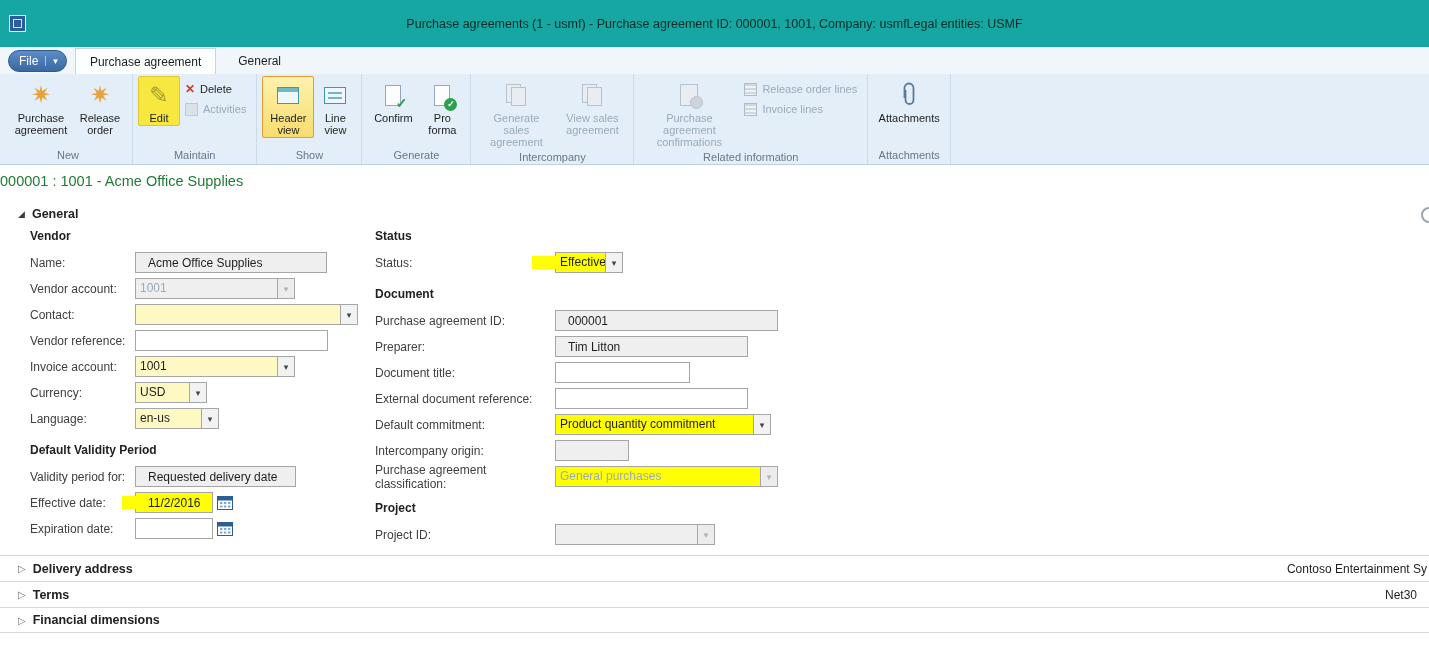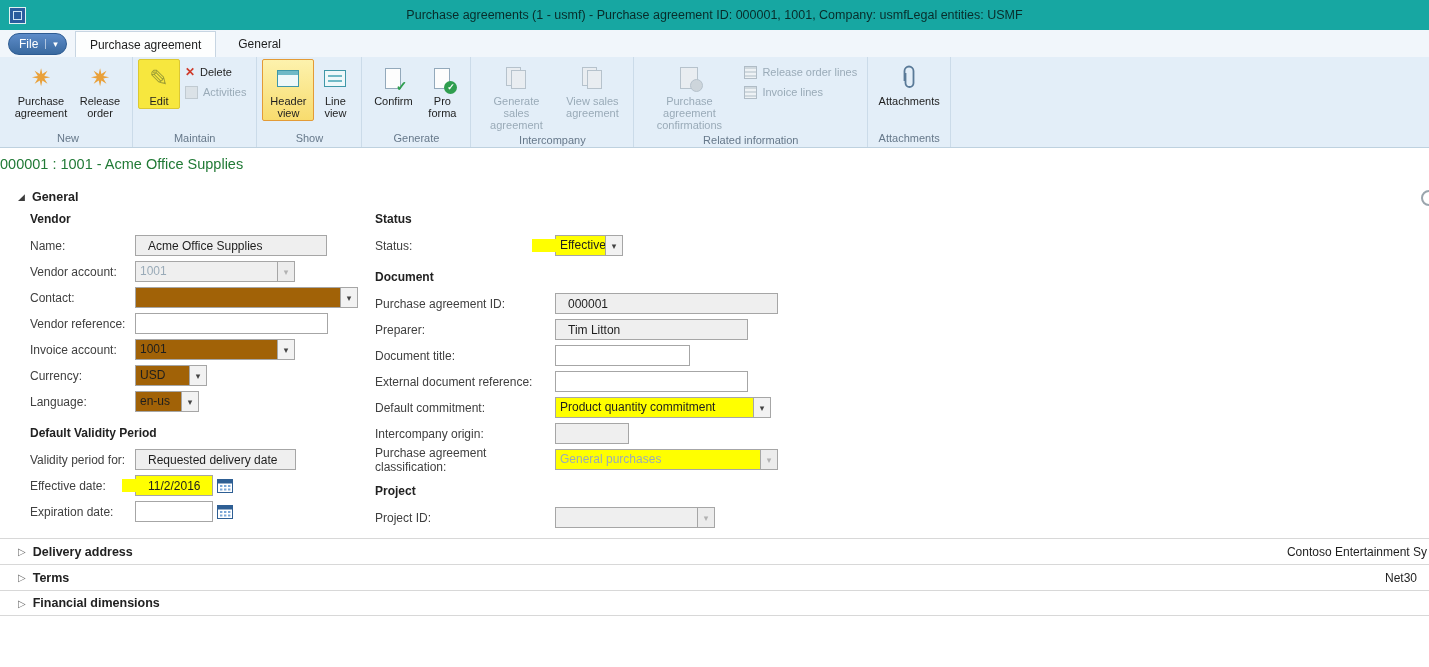--- a/index.html
+++ b/index.html
@@ -1,21 +1,21 @@
 <!DOCTYPE html>
 <html><head>
 <meta charset="utf-8">
 <style>
   * { margin:0; padding:0; box-sizing:border-box; }
   html,body { background:#fff; }
   body { font-family:"Liberation Sans", sans-serif; }
   .app { width:1429px; height:667px; position:relative; overflow:hidden; background:#fff; font-size:12px; color:#1e1e1e; }
 
   
-  .titlebar { height:30px; background:#17a7a2; display:flex; align-items:center; position:relative; }
+  .titlebar { height:47px; background:#17a7a2; display:flex; align-items:center; position:relative; }
   .app-icon { width:17px; height:17px; margin-left:9px; background:#2a5d9e; border:1px solid #dff2f1; position:relative; }
   .app-icon::after { content:""; position:absolute; left:3px; top:3px; right:3px; bottom:3px; border:1px solid #cfe6f5; }
   .titlebar-title { position:absolute; left:0; right:0; text-align:center; color:#082c2a; font-size:12.5px; }
 
   
   .tabrow { height:27px; background:#f1f6fb; display:flex; align-items:flex-end; padding-left:8px; }
   .file-btn { height:22px; margin-bottom:2px; background:linear-gradient(#5d8cc9,#39699f); color:#fff; border:1px solid #2d5b92; border-radius:11px; display:flex; align-items:center; padding:0 8px 0 10px; cursor:default; }
   .file-arrow { font-size:9px; margin-left:7px; padding-left:7px; border-left:1px solid rgba(255,255,255,.55); }
   .tab { height:26px; display:flex; align-items:center; padding:0 14px; margin-left:8px; }
   .tab.active { background:#fdfefe; border:1px solid #c7d5e2; border-bottom:none; }
@@ -68,21 +68,21 @@
   .col1 { position:absolute; left:30px; top:6px; width:340px; }
   .col2 { position:absolute; left:375px; top:6px; width:430px; }
   .subhead { font-weight:bold; font-size:12px; height:20px; margin-bottom:3px; color:#222; }
   .mt { margin-top:14px; }
   .row { display:flex; align-items:center; height:21px; margin-bottom:5px; position:relative; }
   .lbl { width:105px; color:#404040; flex:none; }
   .col2 .lbl { width:180px; }
   .txt { height:21px; border:1px solid #a6a6a6; background:#fff; padding:0 12px; font-family:"Liberation Sans",sans-serif; font-size:12px; color:#1e1e1e; display:flex; align-items:center; }
   input.txt { display:inline-block; line-height:19px; }
   .ro { background:#efefef; }
-  .combo { display:flex; height:21px; border:1px solid #a6a6a6; background:#a16207; align-items:stretch; }
+  .combo { display:flex; height:21px; border:1px solid #a6a6a6; background:#fef9c3; align-items:stretch; }
   .combo .val { flex:1; padding:2px 4px 0; overflow:hidden; white-space:nowrap; }
   .combo .arr { width:17px; flex:none; border-left:1px solid #a6a6a6; display:flex; align-items:center; justify-content:center; font-size:9px; color:#444; background:#f2f2f2; }
   .combo.dis .val { background:#efefef; }
   .combo.dis .arr { color:#b2b2b2; background:#ececec; }
   .hl { background:#ffff00 !important; }
   .smear { position:absolute; top:4px; height:13px; background:#ffff00; }
   .cal { margin-left:4px; display:inline-flex; }
 
   
   .secrow { height:26px; border-top:1px solid #d8d8d8; display:flex; align-items:center; padding:0 12px 0 18px; white-space:nowrap; overflow:hidden; }
@@ -304,21 +304,21 @@
       <div class="row">
         <span class="lbl">Currency:</span>
         <div class="combo" style="width:72px">
           <span class="val">USD</span>
           <span class="arr">▾</span>
         </div>
       </div>
 
       <div class="row">
         <span class="lbl">Language:</span>
-        <div class="combo" style="width:64px">
+        <div class="combo" style="width:84px">
           <span class="val">en-us</span>
           <span class="arr">▾</span>
         </div>
       </div>
 
       <div class="subhead mt">Default Validity Period</div>
 
       <div class="row">
         <span class="lbl">Validity period for:</span>
         <div class="txt ro" style="width:161px">Requested delivery date</div>

